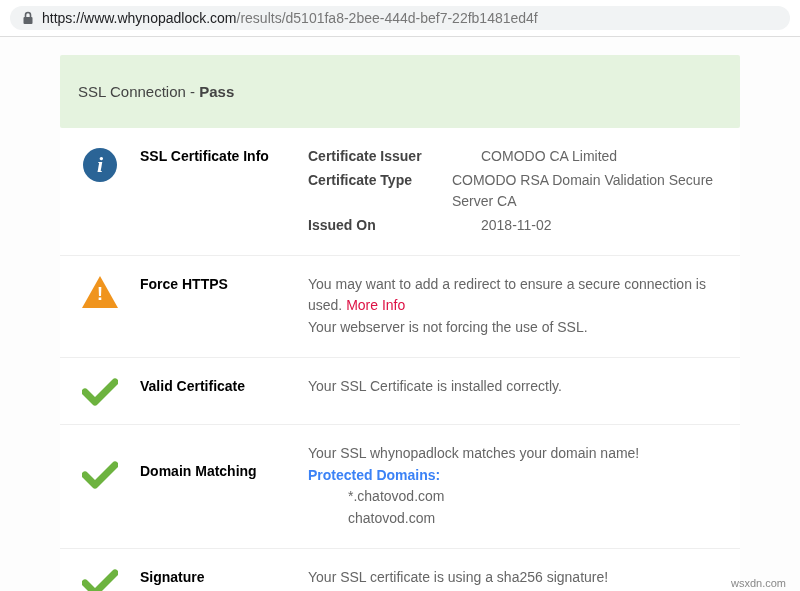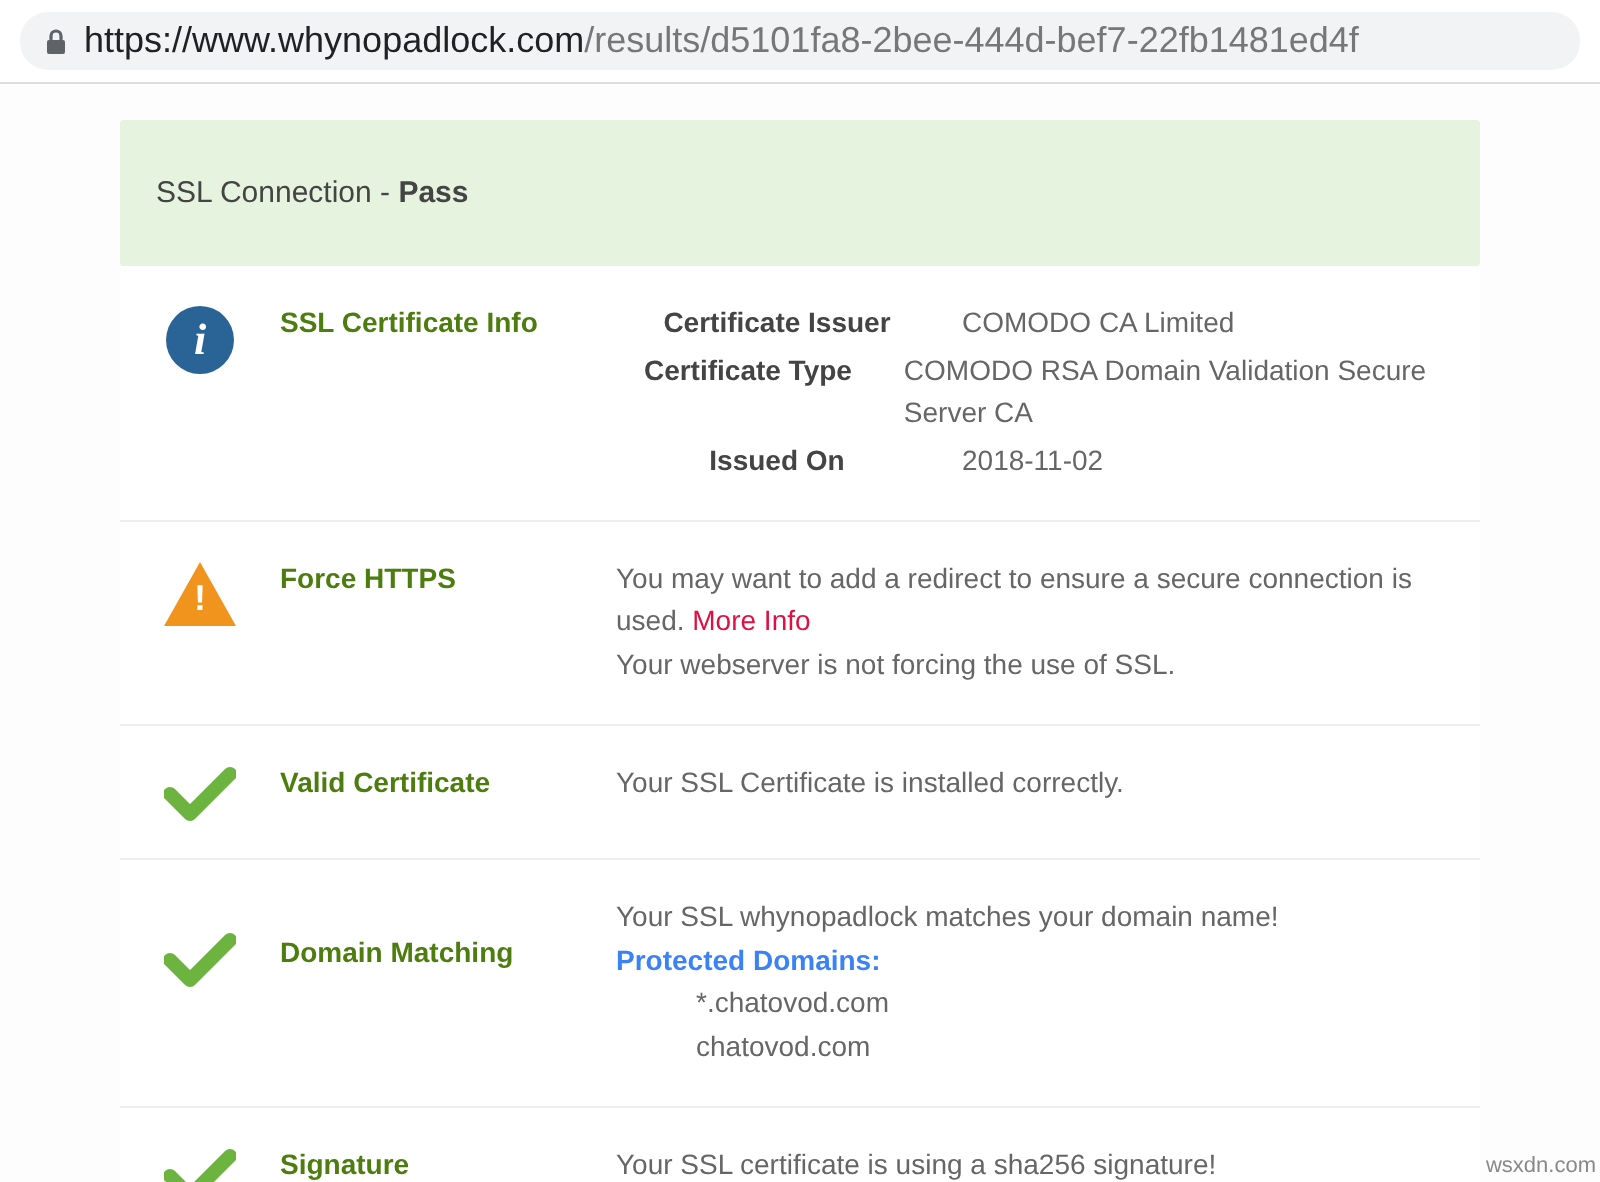--- a/index.html
+++ b/index.html
@@ -9,21 +9,21 @@
       font-size: 14px;
       color: #555;
     }
     .address-bar {
       background: #fff;
       border-bottom: 1px solid #ddd;
       padding: 6px 10px;
       display: flex;
       align-items: flex-end;
       gap: 8px;
-      font-size: 18px;
+      font-size: 14px;
       color: #333;
     }
     .url-display {
       flex: 1;
       display: flex;
       align-items: center;
       gap: 8px;
       background: #f1f3f4;
       border-radius: 14px;
       padding: 4px 12px;
@@ -58,39 +58,39 @@
     .icon-col {
       width: 44px;
       display: flex;
       justify-content: center;
       align-items: flex-start;
       padding-top: 2px;
     }
     .label-col {
       width: 150px;
       font-weight: 700;
-      color: #4d7c0f;
+      color: #000000;
       padding-top: 2px;
       font-size: 14px;
     }
     .value-col {
       flex: 1;
       color: #666;
       line-height: 1.55;
       font-size: 14px;
     }
     .kv-block {
       display: flex;
       flex-direction: column;
       gap: 2px;
     }
     .kv-row { display: flex; }
     .kv-key {
       width: 165px;
-      text-align: center;
+      text-align: left;
       font-weight: 700;
       color: #444;
       padding-right: 4px;
     }
     .kv-val {
       padding-left: 8px;
       color: #666;
     }
     .more-link { color: #d14; text-decoration: none; }
     .protected-label { font-weight: 700; color: #3b82f6; }
@@ -120,21 +120,21 @@
       position: absolute;
       left: -4px; top: 8px;
       width: 8px;
       text-align: center;
       color: #fff;
       font-weight: bold;
       font-size: 18px;
     }
     .watermark {
       position: fixed;
-      right: 2px; bottom: 2px;
+      right: 14px; bottom: 2px;
       font-size: 11px;
       color: #888;
     }
   </style>
 </head>
 <body>
 
 <div class="address-bar">
   <div class="url-display">
     <svg width="12" height="14" viewBox="0 0 12 14">

